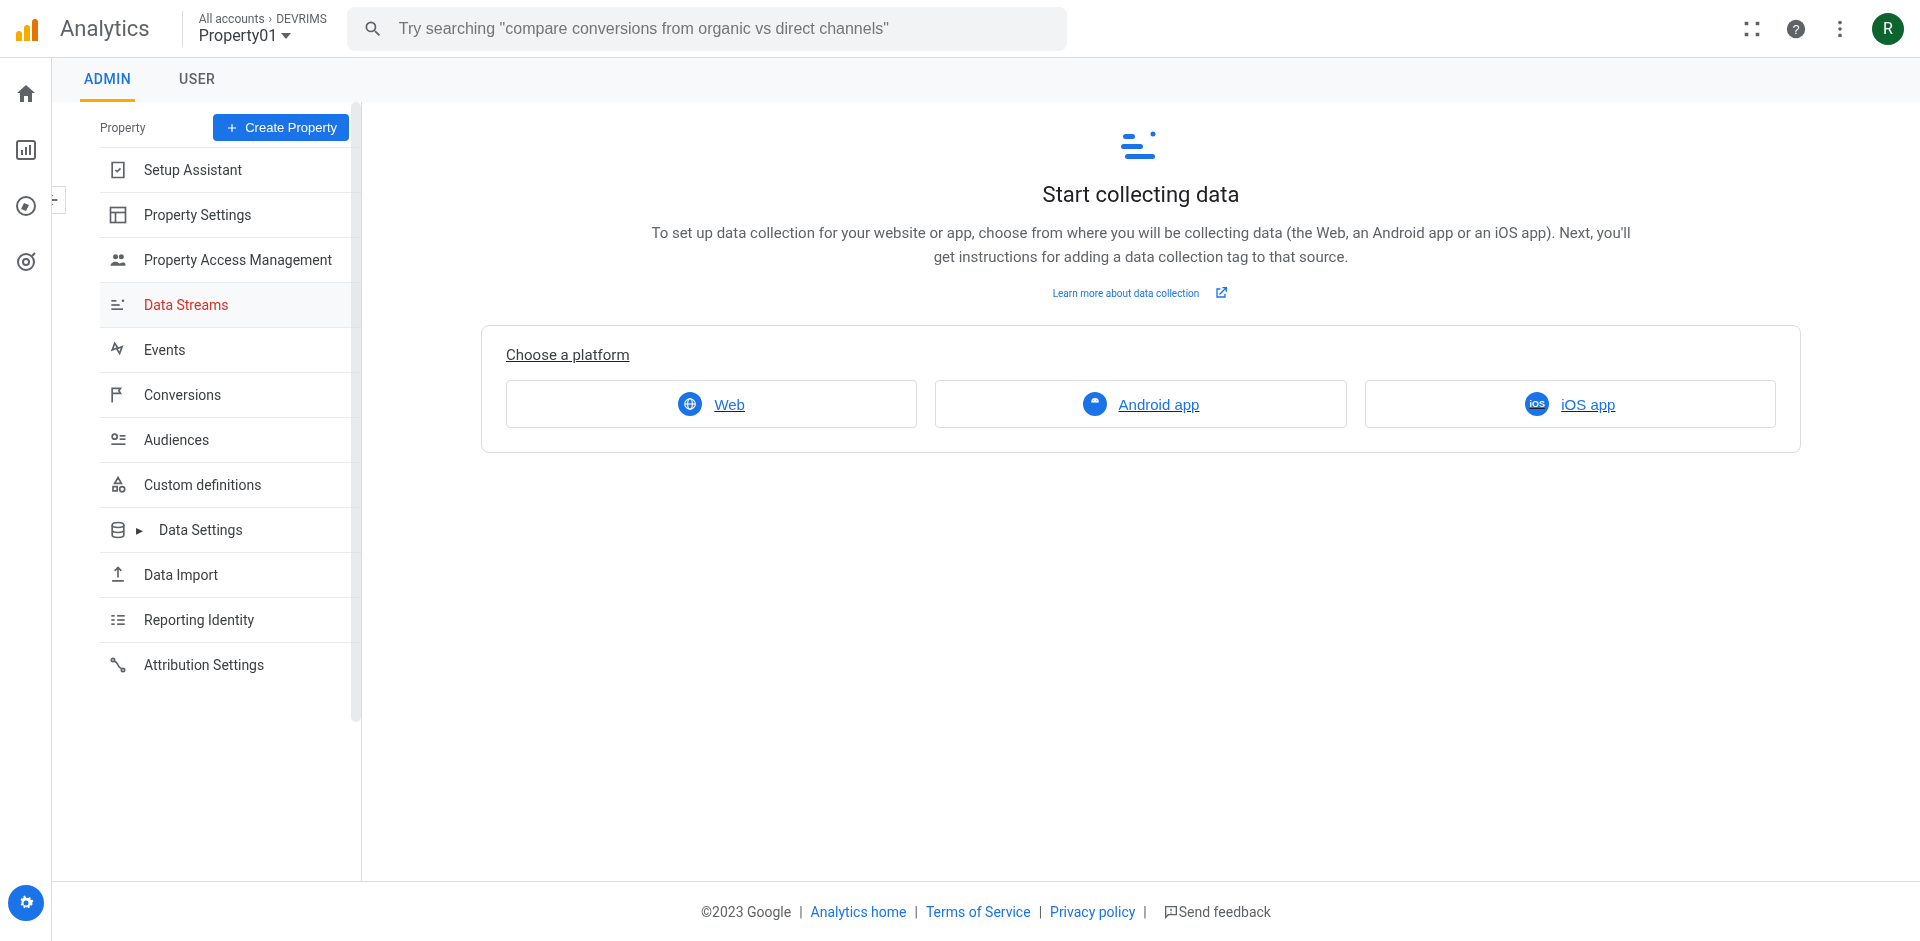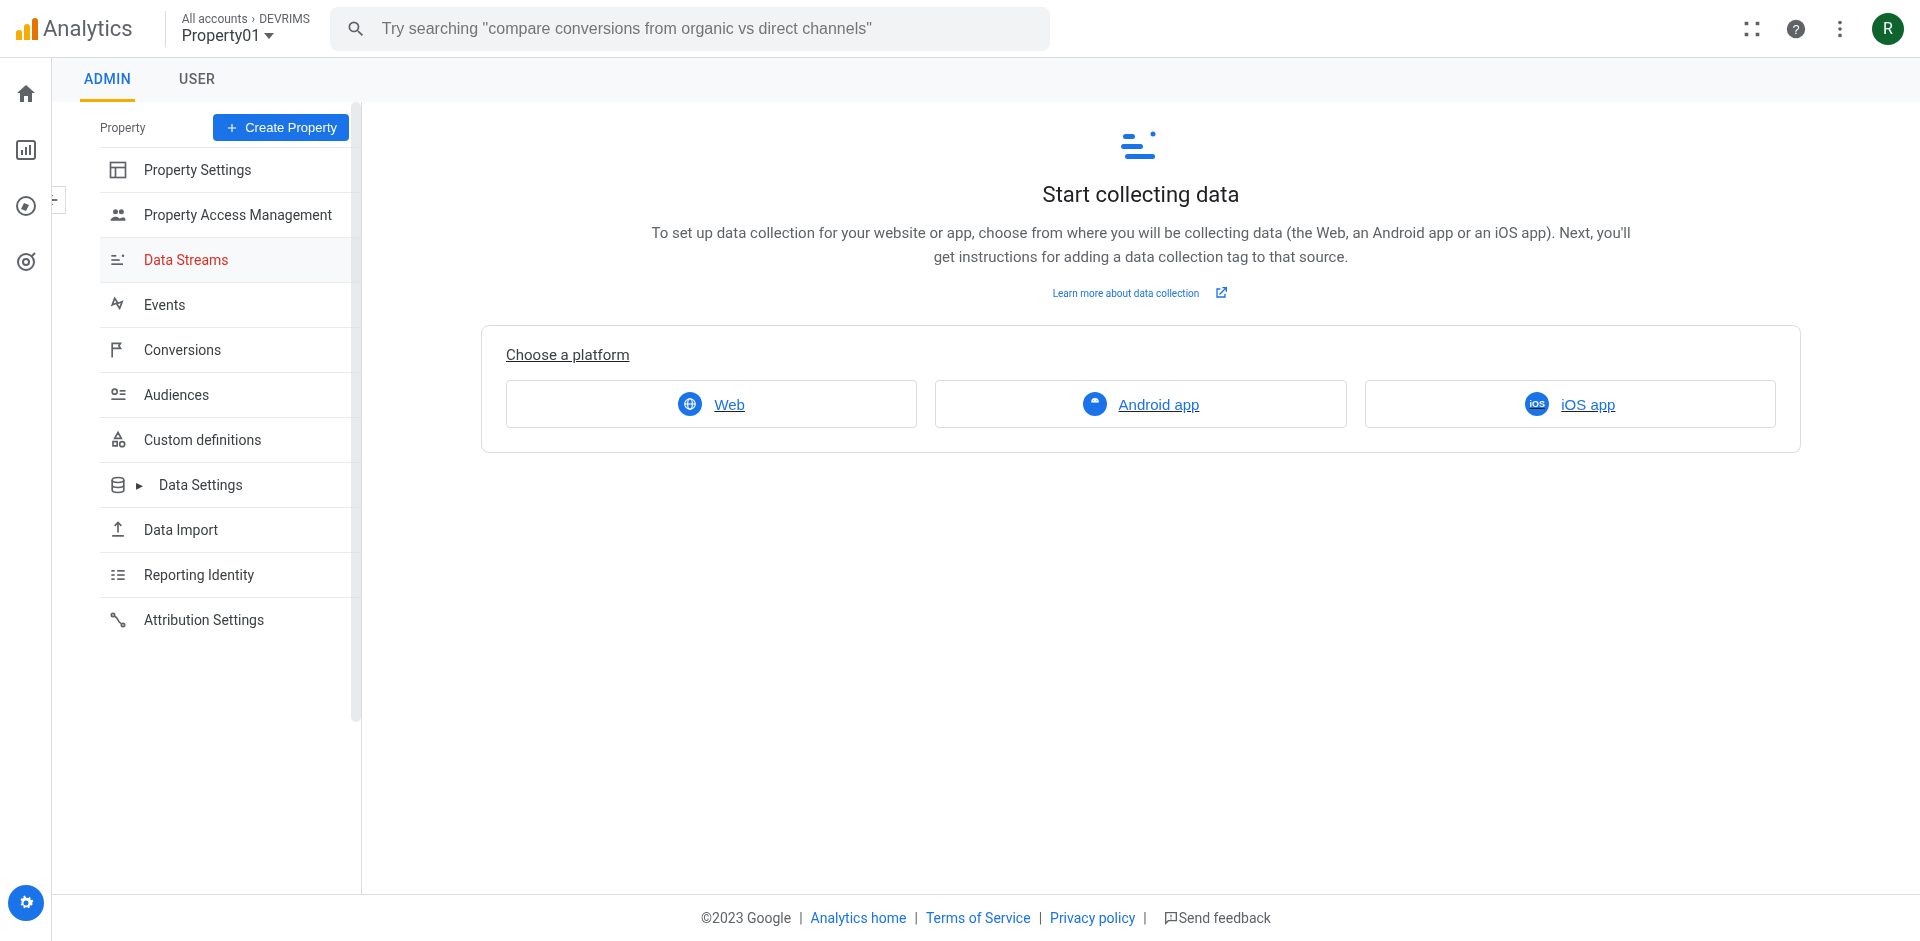--- a/index.html
+++ b/index.html
@@ -1,20 +1,20 @@
 <!DOCTYPE html>
 <html><head>
 <meta charset="utf-8">
 <style>
   * { box-sizing: border-box; margin: 0; padding: 0; }
   body { font-family: 'Google Sans', Roboto, Arial, sans-serif; background: #fff; color: #202124; overflow: hidden; }
   .app { display: flex; flex-direction: column; height: 941px; width: 1920px; }
   
   .header { height: 58px; display: flex; align-items: center; padding: 0 16px; border-bottom: 1px solid #dadce0; background:#fff; }
-  .logo-block { display: flex; align-items: flex-start; gap: 3px; padding-right: 16px; }
+  .logo-block { display: flex; align-items: flex-end; gap: 20px; padding-right: 16px; }
   .logo-icon { width: 24px; height: 24px; display:flex; align-items:flex-end; gap:2px; }
   .logo-bar { width: 6px; border-radius: 3px 3px 0 0; }
   .lb1 { height:10px; background:#f9ab00; }
   .lb2 { height:16px; background:#f9ab00; }
   .lb3 { height:22px; background:#e37400; }
   .logo-text { font-size: 22px; color:#5f6368; letter-spacing:0; }
   .vdiv { width:1px; height:36px; background:#dadce0; margin:0 16px; }
   .property-picker { display:flex; flex-direction:column; cursor:pointer; }
   .breadcrumb { font-size:12px; color:#5f6368; display:flex; align-items:center; gap:4px;}
   .property-name { font-size:16px; color:#3c4043; display:flex; align-items:center; gap:4px;}
@@ -60,21 +60,21 @@
   .learn-link { color:#1a73e8; font-size:10px; display:flex; align-items:center; gap:14px; margin-bottom:24px; cursor:pointer;}
   .learn-link svg { width:16px; height:16px; fill:#1a73e8;}
   .platform-box { width:100%; max-width:1320px; border:1px solid #dadce0; border-radius:8px; padding:20px 24px 24px;text-decoration:underline;}
   .platform-title { font-size:15px; color:#3c4043; margin-bottom:16px;}
   .platform-buttons { display:flex; gap:18px;}
   .pf-btn { flex:1; height:48px; border:1px solid #dadce0; border-radius:4px; background:#fff; display:flex; align-items:center; justify-content:center; gap:12px; cursor:pointer; color:#1a73e8; font-size:15px; font-weight:500;}
   .pf-circle { width:24px; height:24px; border-radius:50%; background:#1a73e8; display:flex; align-items:center; justify-content:center;}
   .pf-circle svg { width:14px; height:14px; fill:#fff;}
   .pf-ios { font-size:9px; font-weight:700; color:#fff;}
   
-  .footer { height:47px; display:flex; align-items:center; justify-content:center; font-size:14px; color:#5f6368; border-top:1px solid #dadce0; background:#fff; gap:4px;}
+  .footer { height:60px; display:flex; align-items:center; justify-content:center; font-size:14px; color:#5f6368; border-top:1px solid #dadce0; background:#fff; gap:4px;}
   .footer a { color:#1a73e8; text-decoration:none; cursor:pointer; }
   .footer .sep { margin:0 4px;}
   .footer .fb { display:flex; align-items:center; color:#5f6368; margin-left:8px;}
 </style>
 </head>
 <body>
 
 <div class="app">
 
   <div class="header">
@@ -177,20 +177,28 @@
             <div class="prop-header">
               <span class="prop-header-label">Property</span>
               <button class="create-btn">
                 <svg viewBox="0 0 24 24">
                     <path d="M19 13h-6v6h-2v-6H5v-2h6V5h2v6h6z"></path>
                   </svg>
                 <span>Create Property</span>
               </button>
             </div>
             <div class="menu-list">
+              <div class="menu-item">
+                <span class="mi-icon">
+                    <svg viewBox="0 0 24 24">
+                      <path d="M5 3h14v18H5zM9 12l2 2 4-4" fill="none" stroke="#5f6368" stroke-width="2"></path>
+                    </svg>
+                  </span>
+                <span>Setup Assistant</span>
+              </div>
               <div class="menu-item">
                 <span class="mi-icon">
                     <svg viewBox="0 0 24 24">
                       <rect x="3" y="3" width="18" height="18" fill="none" stroke="#5f6368" stroke-width="2"></rect>
                       <line x1="3" y1="9" x2="21" y2="9" stroke="#5f6368" stroke-width="2"></line>
                       <line x1="9" y1="9" x2="9" y2="21" stroke="#5f6368" stroke-width="2"></line>
                     </svg>
                   </span>
                 <span>Property Settings</span>
               </div>

